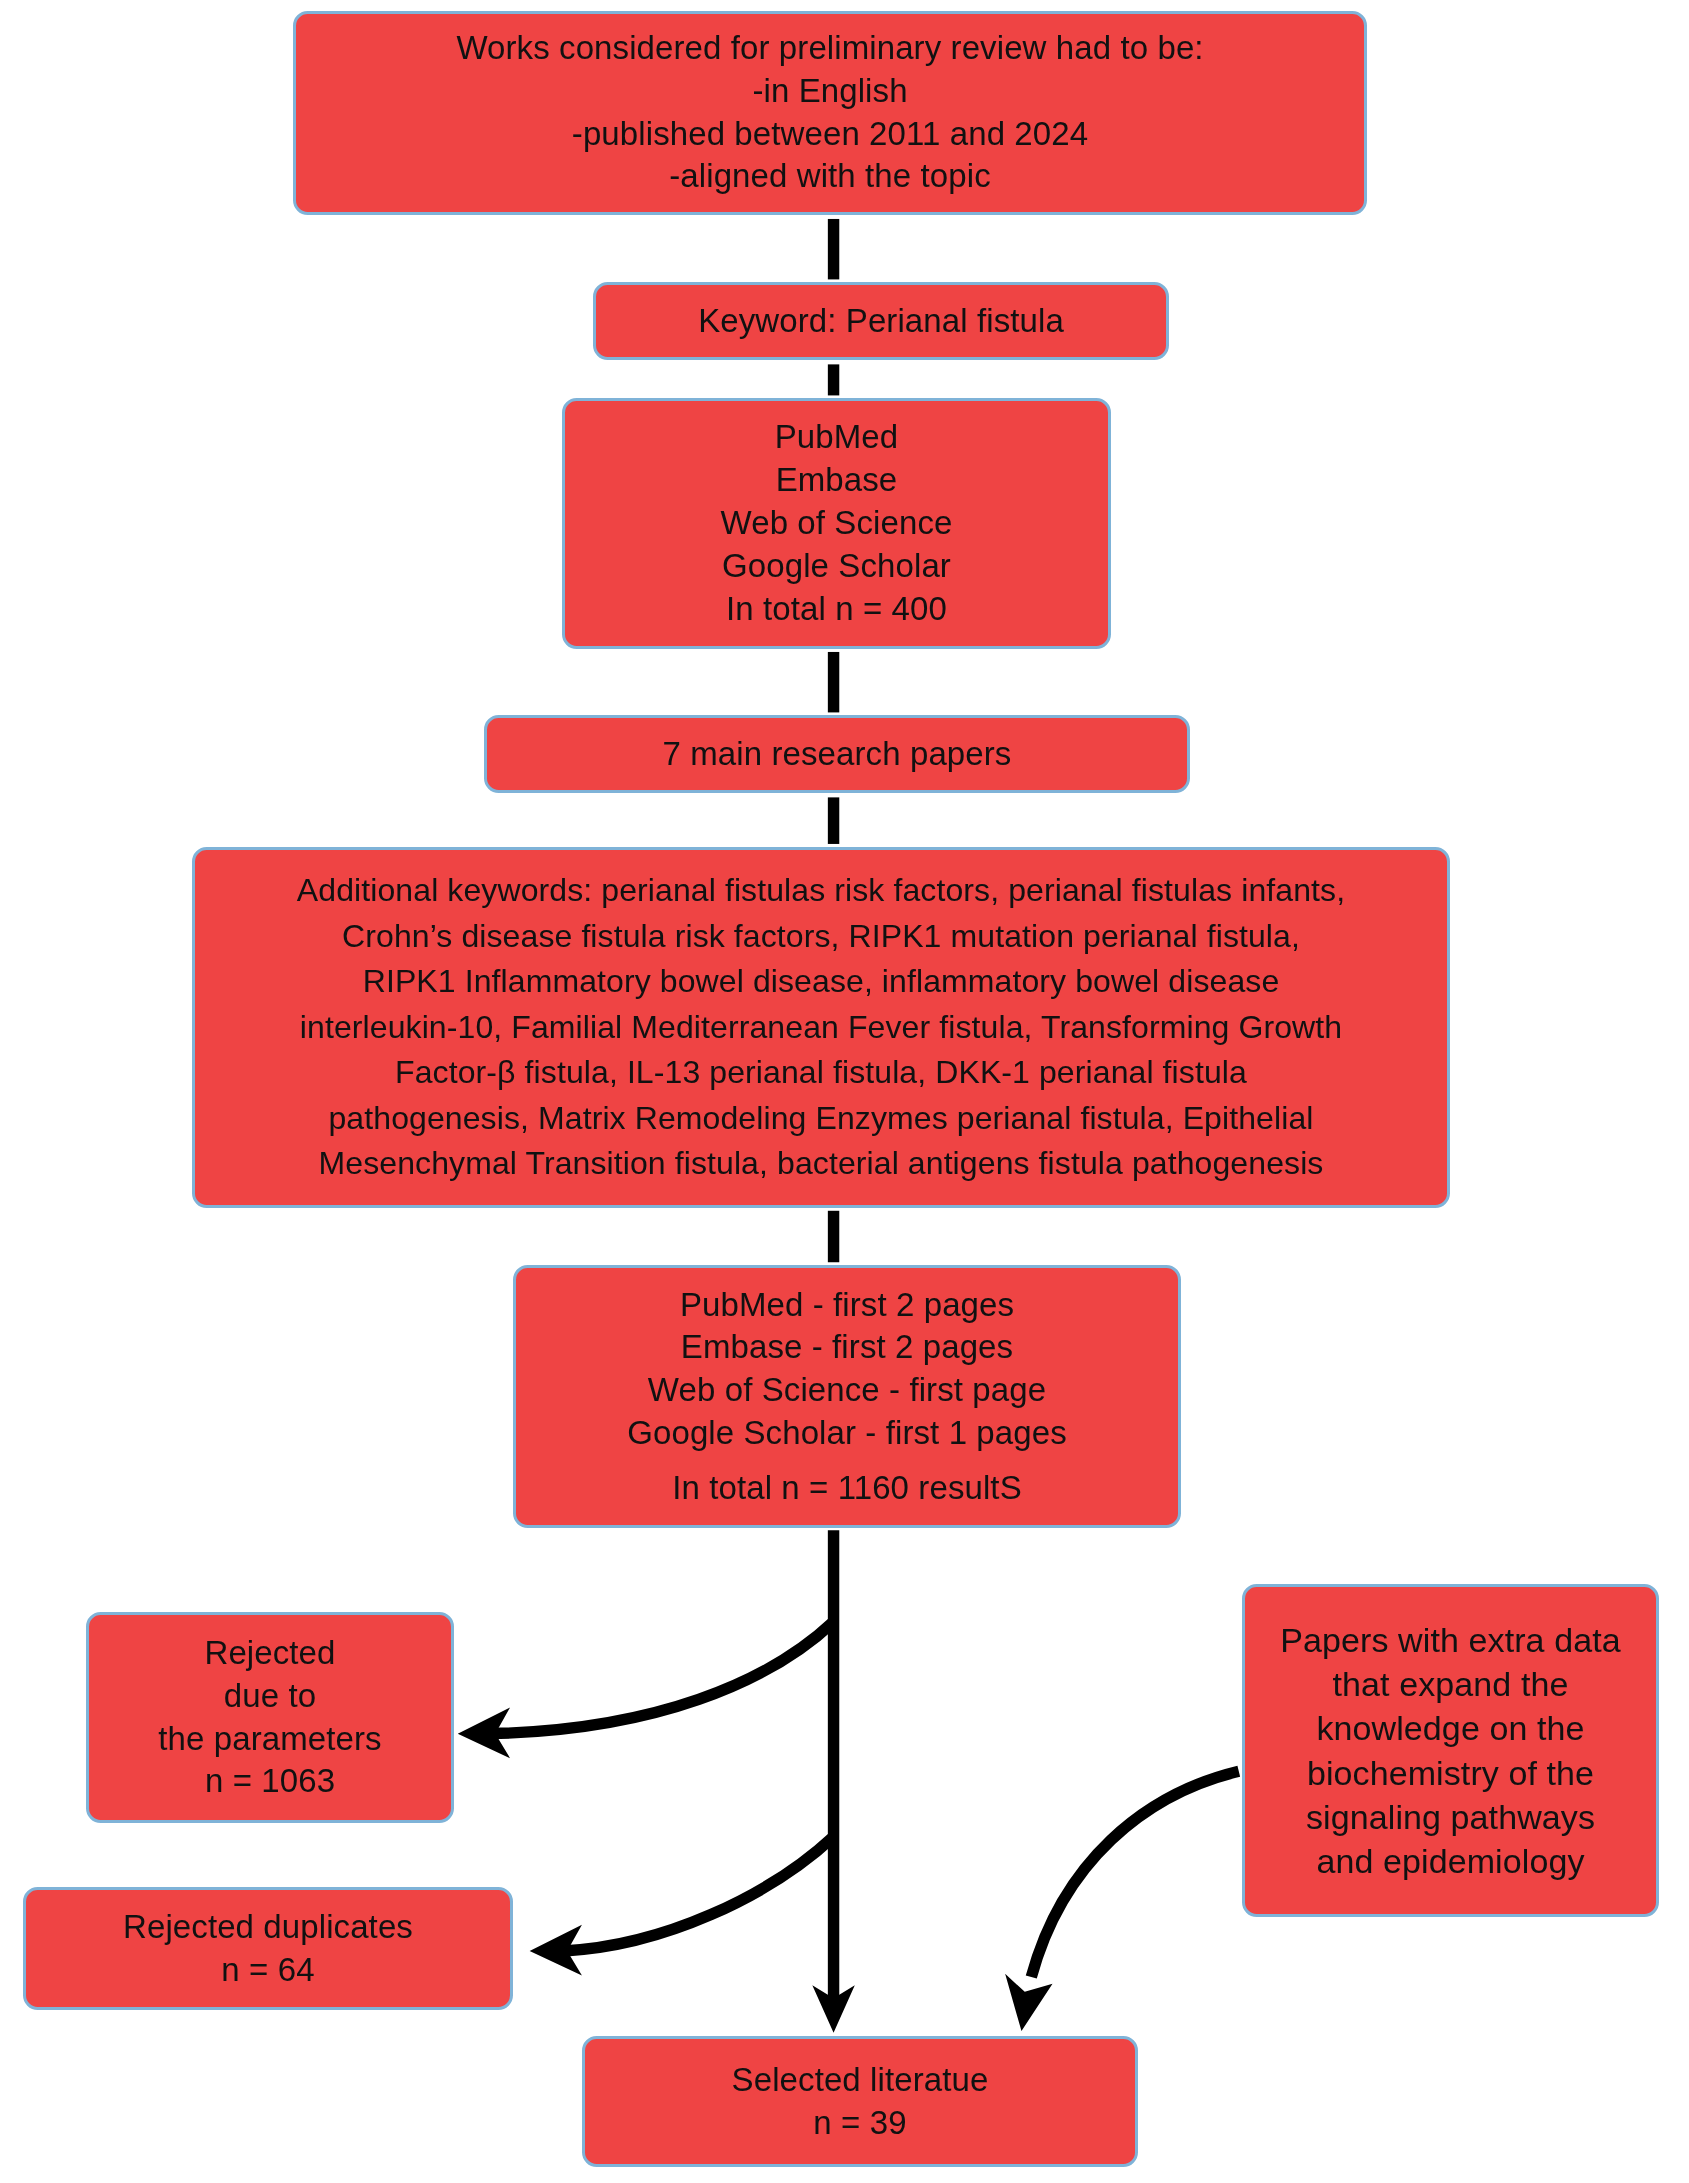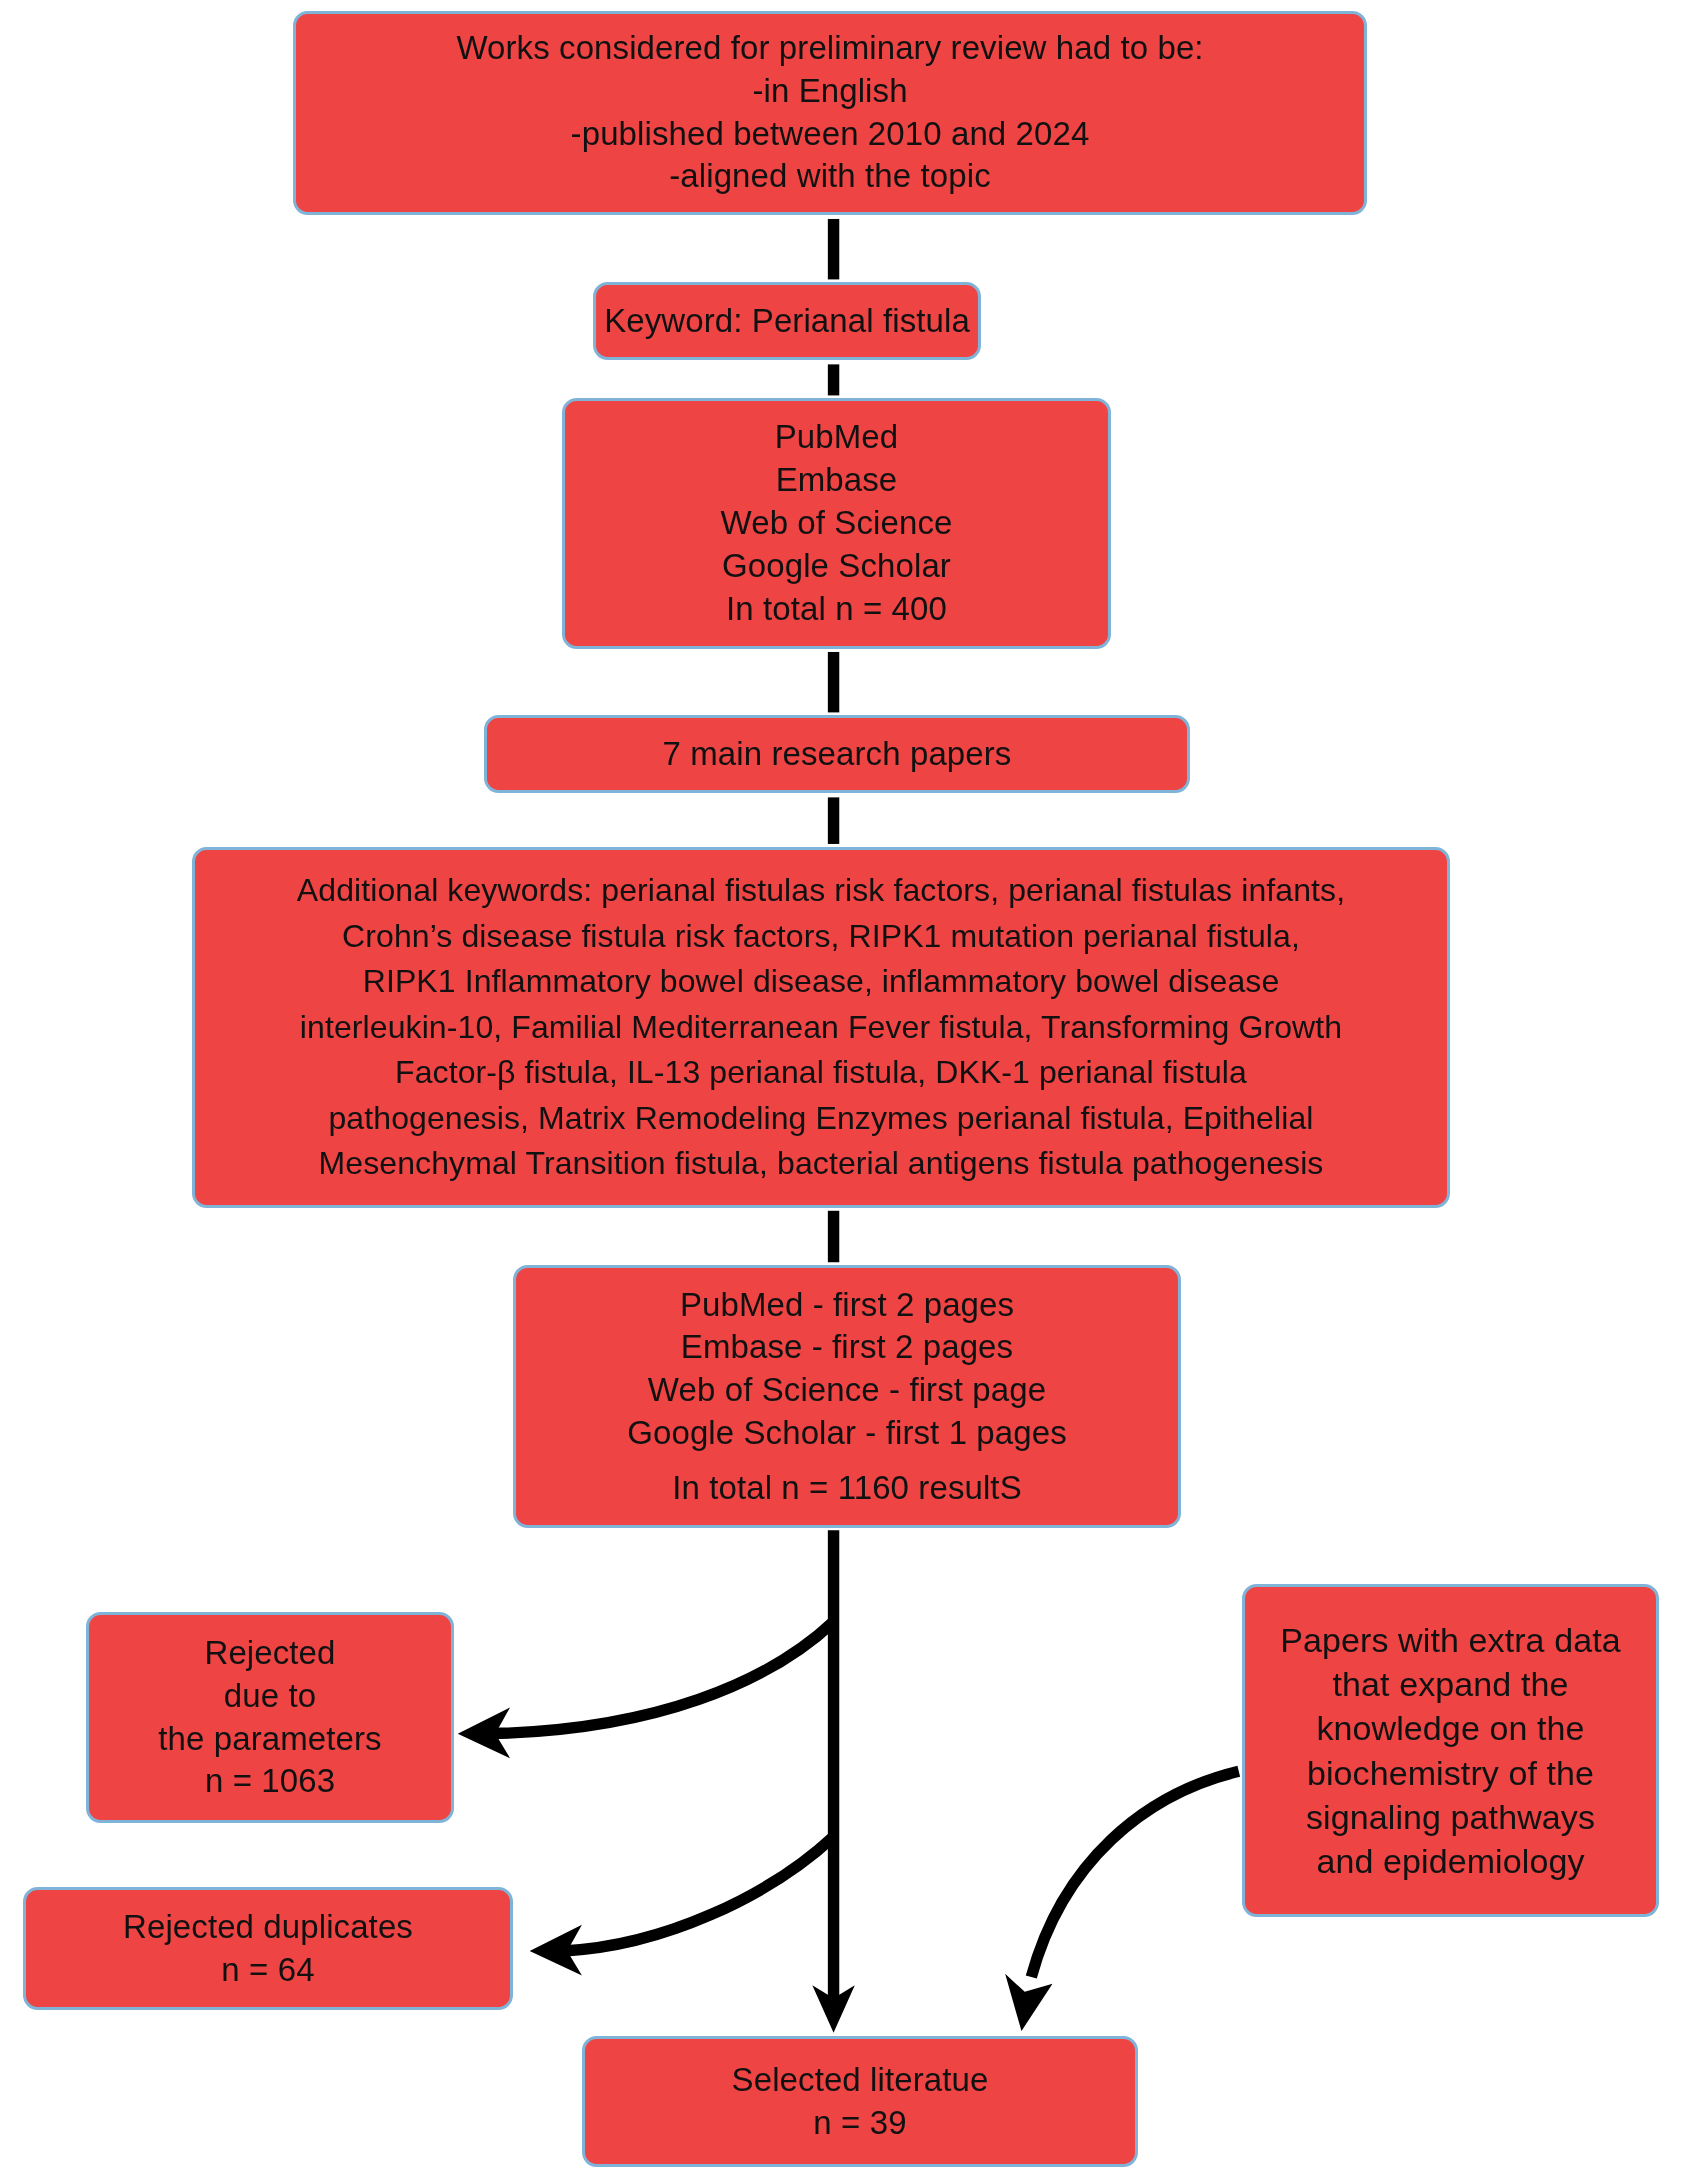--- a/index.html
+++ b/index.html
@@ -36,21 +36,21 @@
   }
   .node .line {
     display: block;
     white-space: nowrap;
   }
   .node.wrap .line {
     white-space: normal;
   }
   
   #node-criteria   { left: 293px;  top: 10.6px;   width: 1074px; height: 204px; }
-  #node-keyword    { left: 593px;  top: 282px;  width: 388px;  height: 78px;  }
+  #node-keyword    { left: 593px;  top: 282px;  width: 576px;  height: 78px;  }
   #node-databases  { left: 562px;  top: 398px;  width: 549px;  height: 251px; }
   #node-mainpapers { left: 484px;  top: 715px;  width: 706px;  height: 78px;  }
   #node-addkeywords{ left: 192px;  top: 847px; width: 1258px; height: 361px; font-size: 32px; line-height: 1.42; }
   #node-searchres  { left: 513px;  top: 1265px; width: 668px;  height: 263px; }
   #node-rejparam   { left: 86px;  top: 1612px; width: 368px;  height: 211px; }
   #node-rejdup     { left: 23px;   top: 1887px; width: 490px;  height: 123px; }
   #node-extradata  { left: 1242px; top: 1584px; width: 417px;  height: 333px; font-size: 34px; }
   #node-selected   { left: 582px;  top: 2036px; width: 556px;  height: 131px; }
 
   
@@ -108,21 +108,21 @@
 
     <g>
       <path class="seg" d="M 1516 2168 C 1400 2196, 1300 2280, 1262 2420"></path>
       <polygon class="arrowfill" points="1250 2486, 1230 2416, 1254 2438, 1288 2428"></polygon>
     </g>
   </svg>
 
   <div class="node" id="node-criteria">
     <span class="line">Works considered for preliminary review had to be:</span>
     <span class="line">-in English</span>
-    <span class="line">-published between 2010 and 2024</span>
+    <span class="line">-published between 2011 and 2024</span>
     <span class="line">-aligned with the topic</span>
   </div>
 
   <div class="node" id="node-keyword">
     <span class="line">Keyword: Perianal fistula</span>
   </div>
 
   <div class="node" id="node-databases">
     <span class="line">PubMed</span>
     <span class="line">Embase</span>

